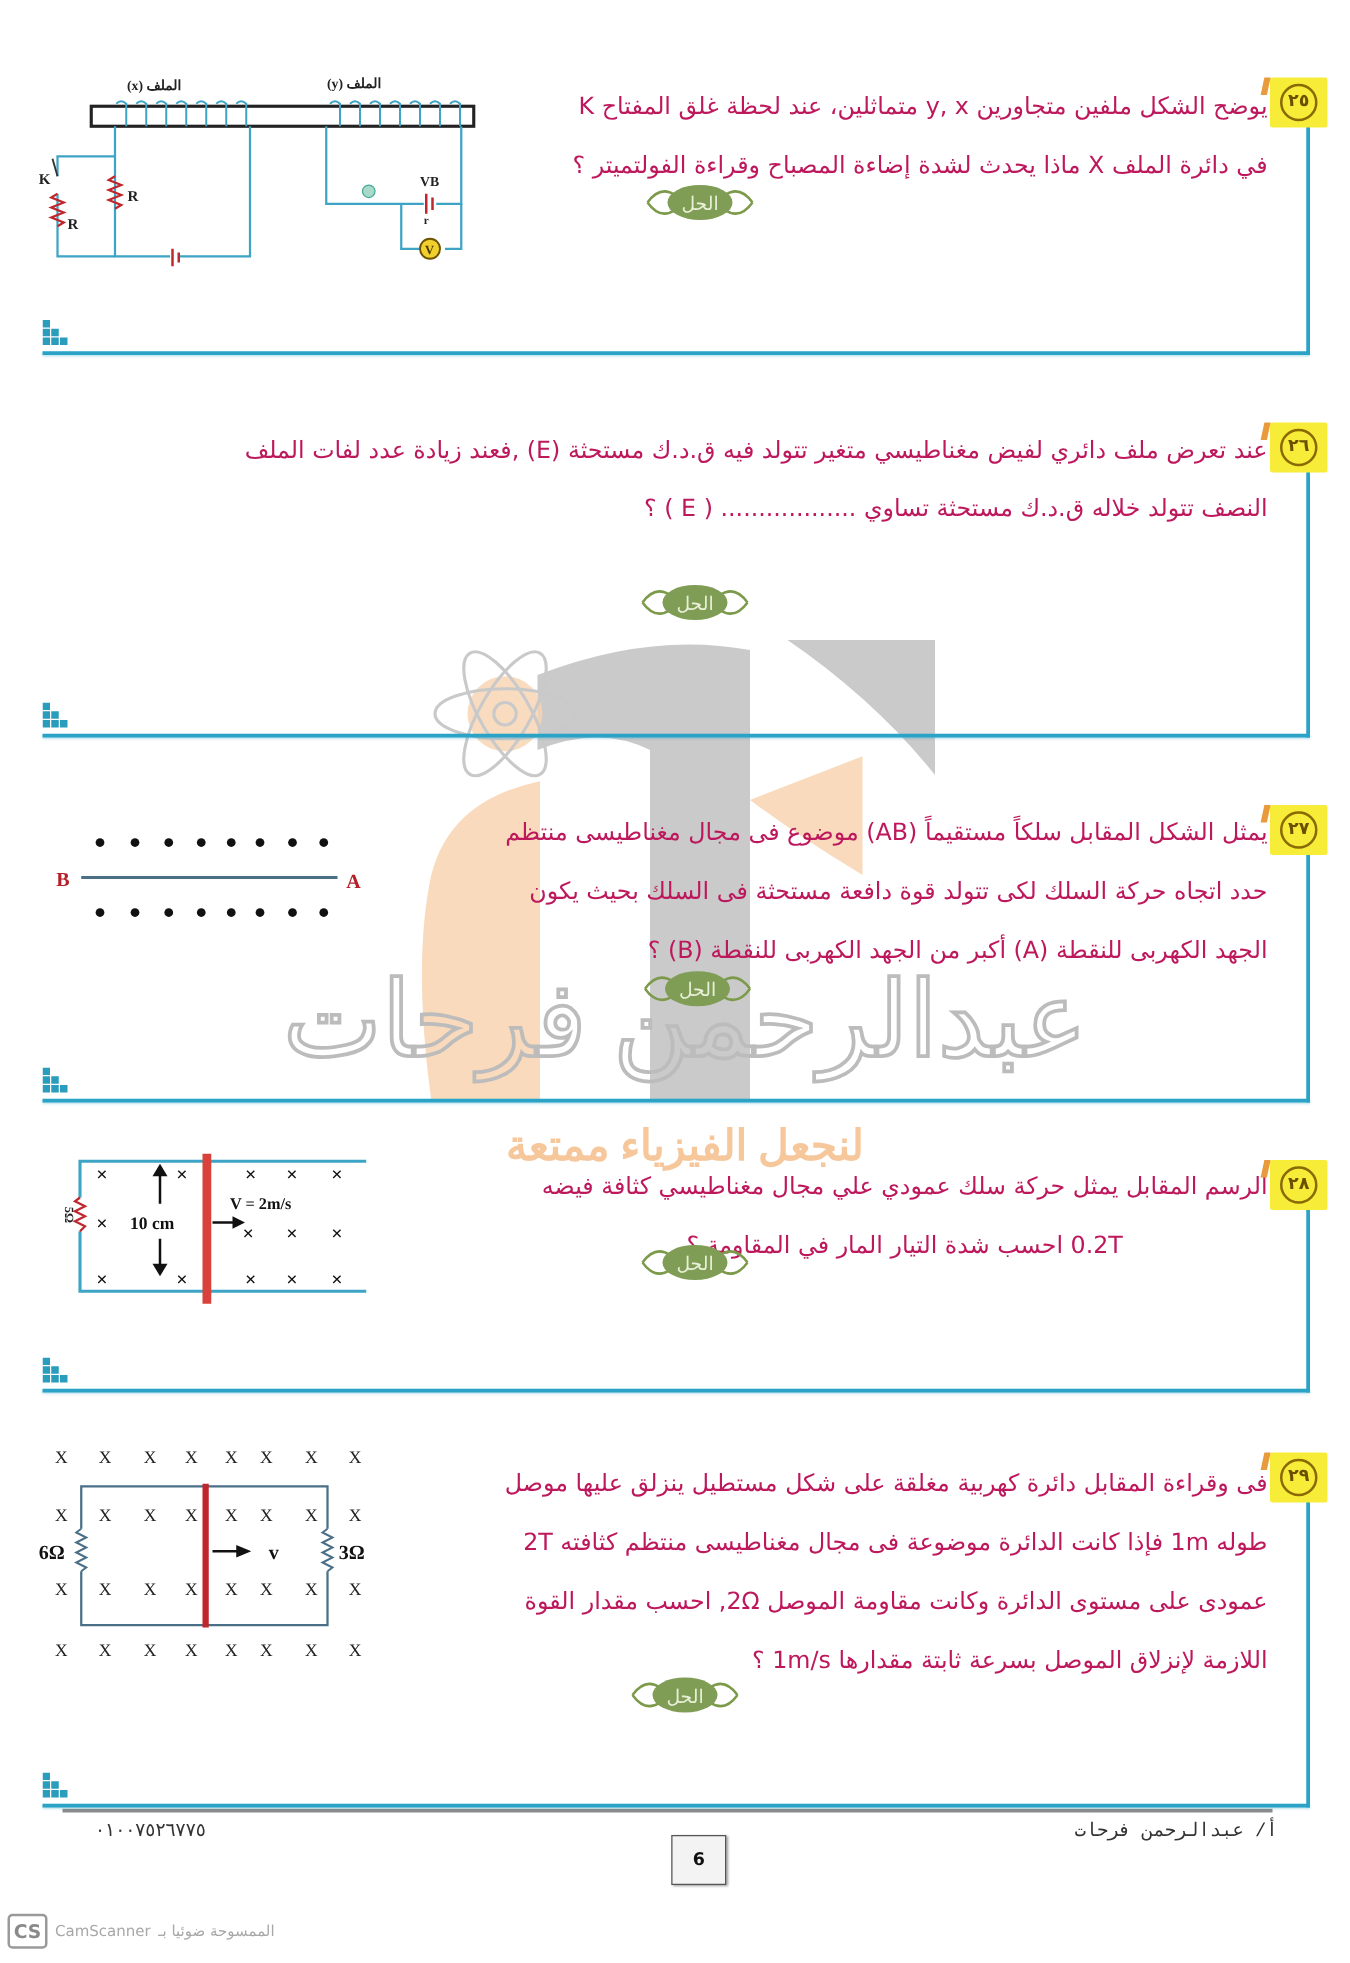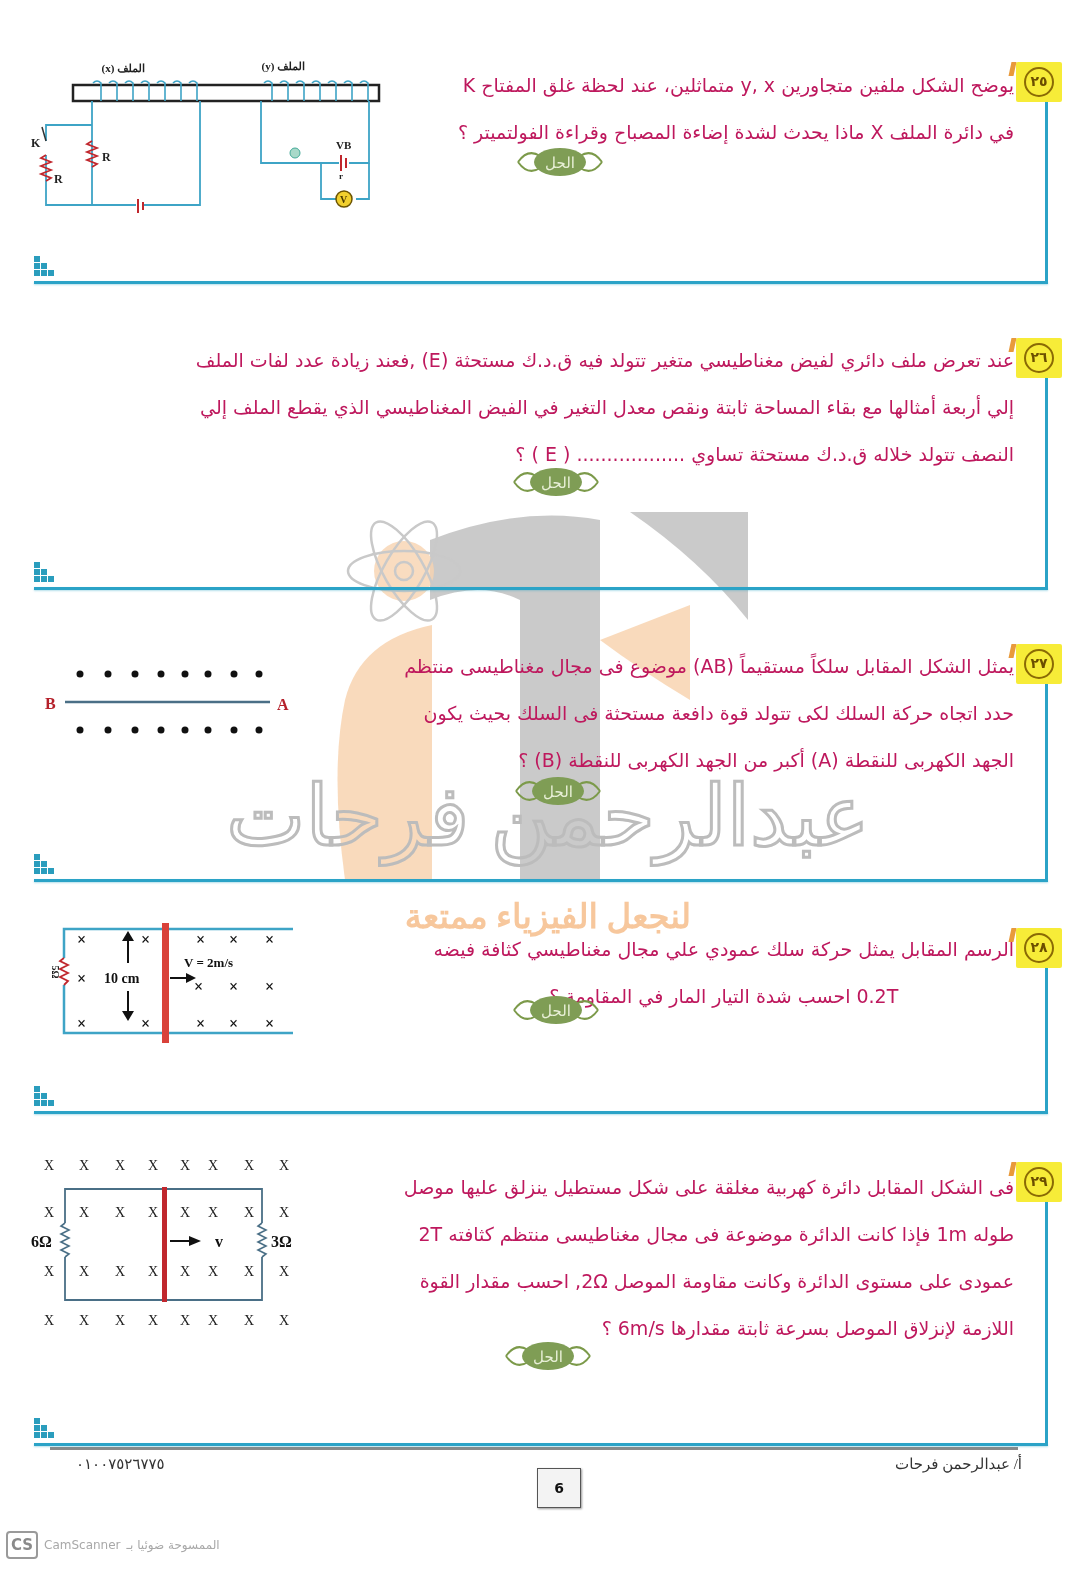--- a/index.html
+++ b/index.html
@@ -22,21 +22,21 @@
   .qflag { position: absolute; right: 1px; width: 0; height: 0; border-top: 9px solid #222; border-left: 14px solid transparent; }
 
   .qtext { position: absolute; direction: rtl; text-align: right; color: #be185d;
     font-family: "DejaVu Sans", sans-serif; font-size: 19px; line-height: 47px; white-space: nowrap; }
 
   .solution { position: absolute; width: 100px; height: 32px; }
   .stack-icon { position: absolute; left: 0; width: 26px; height: 22px; }
 
   
   .footer-line { position: absolute; left: 50px; width: 968px; height: 3px; background: #8a8a8a; top: 1447px; }
-  .footer-author { position: absolute; right: 58px; top: 1455px; direction: rtl; font-size: 15px; color: #333; font-family: Liberation Serif, serif; }
+  .footer-author { position: absolute; right: 58px; top: 1455px; direction: rtl; font-size: 15px; color: #333; font-family: Liberation Mono, monospace; }
   .footer-phone { position: absolute; left: 76px; top: 1455px; font-size: 15px; color: #333; font-family: "DejaVu Sans", sans-serif; letter-spacing: 1px; }
   .page-num { position: absolute; left: 537px; top: 1468px; width: 44px; height: 40px; border: 1.5px solid #555; background: #f3f3f3;
     font-weight: bold; font-size: 14px; text-align: center; line-height: 38px; color: #111; box-shadow: 1px 1px 2px #999; }
 
   .camscanner { position: absolute; left: 6px; top: 1530px; height: 30px; display: flex; align-items: center; gap: 6px; }
   .cs-logo { width: 32px; height: 28px; border: 2px solid #9a9a9a; border-radius: 4px; color: #8a8a8a; font-weight: bold; font-size: 15px;
     text-align: center; line-height: 24px; font-family: "DejaVu Sans", sans-serif; }
   .cs-text { font-size: 12px; color: #a8a8a8; font-family: "DejaVu Sans", sans-serif; }
 
   svg text { font-family: "Liberation Serif", serif; }
@@ -158,21 +158,20 @@
           <rect x="0" y="7" width="6" height="6"></rect>
           <rect x="7" y="7" width="6" height="6"></rect>
           <rect x="0" y="14" width="6" height="6"></rect>
           <rect x="7" y="14" width="6" height="6"></rect>
           <rect x="14" y="14" width="6" height="6"></rect>
         </g>
     </svg>
   </div>
   <div class="qtext" style="right:66px;top:337px;">
     <div>عند تعرض ملف دائري لفيض مغناطيسي متغير تتولد فيه ق.د.ك مستحثة (E) ,فعند زيادة عدد لفات الملف</div>
-    <div>إلي أربعة أمثالها مع بقاء المساحة ثابتة ونقص معدل التغير في الفيض المغناطيسي الذي يقطع الملف إلي</div>
     <div>النصف تتولد خلاله ق.د.ك مستحثة تساوي .................. ( E ) ؟</div>
   </div>
   <svg class="solution" style="left:506px;top:466px;" viewBox="0 0 100 32">
     <path d="M8 16 q10 -14 22 -6 M8 16 q10 14 22 6 M92 16 q-10 -14 -22 -6 M92 16 q-10 14 -22 6" fill="none" stroke="#7c9a4a" stroke-width="2"></path>
     <ellipse cx="50" cy="16" rx="26" ry="14" fill="#7f9d55"></ellipse>
     <text x="50" y="22" text-anchor="middle" font-size="15" fill="#e9f0d8" font-family="DejaVu Serif, serif">الحل</text>
   </svg>
 
   <div class="qblock" style="top:644px;height:238px;">
     <div class="qframe-right" style="top:30px;bottom:0;"></div>
@@ -306,24 +305,24 @@
           <rect x="0" y="0" width="6" height="6"></rect>
           <rect x="0" y="7" width="6" height="6"></rect>
           <rect x="7" y="7" width="6" height="6"></rect>
           <rect x="0" y="14" width="6" height="6"></rect>
           <rect x="7" y="14" width="6" height="6"></rect>
           <rect x="14" y="14" width="6" height="6"></rect>
         </g>
     </svg>
   </div>
   <div class="qtext" style="right:66px;top:1164px;">
-    <div>فى الشكل المقابل دائرة كهربية مغلقة على شكل مستطيل ينزلق عليها موصل</div>
+    <div>فى وقراءة المقابل دائرة كهربية مغلقة على شكل مستطيل ينزلق عليها موصل</div>
     <div>طوله 1m فإذا كانت الدائرة موضوعة فى مجال مغناطيسى منتظم كثافته 2T</div>
     <div>عمودى على مستوى الدائرة وكانت مقاومة الموصل 2Ω, احسب مقدار القوة</div>
-    <div>اللازمة لإنزلاق الموصل بسرعة ثابتة مقدارها 6m/s  ؟</div>
+    <div>اللازمة لإنزلاق الموصل بسرعة ثابتة مقدارها 1m/s  ؟</div>
   </div>
 
   <svg class="fig" style="left:25px;top:1145px;" width="290" height="190" viewBox="0 0 290 190">
     <g font-size="14" fill="#222" font-family="Liberation Sans, sans-serif" text-anchor="middle">
       <text x="24" y="25">X</text>
         <text x="59" y="25">X</text>
         <text x="95" y="25">X</text>
         <text x="128" y="25">X</text>
         <text x="160" y="25">X</text>
         <text x="188" y="25">X</text>

